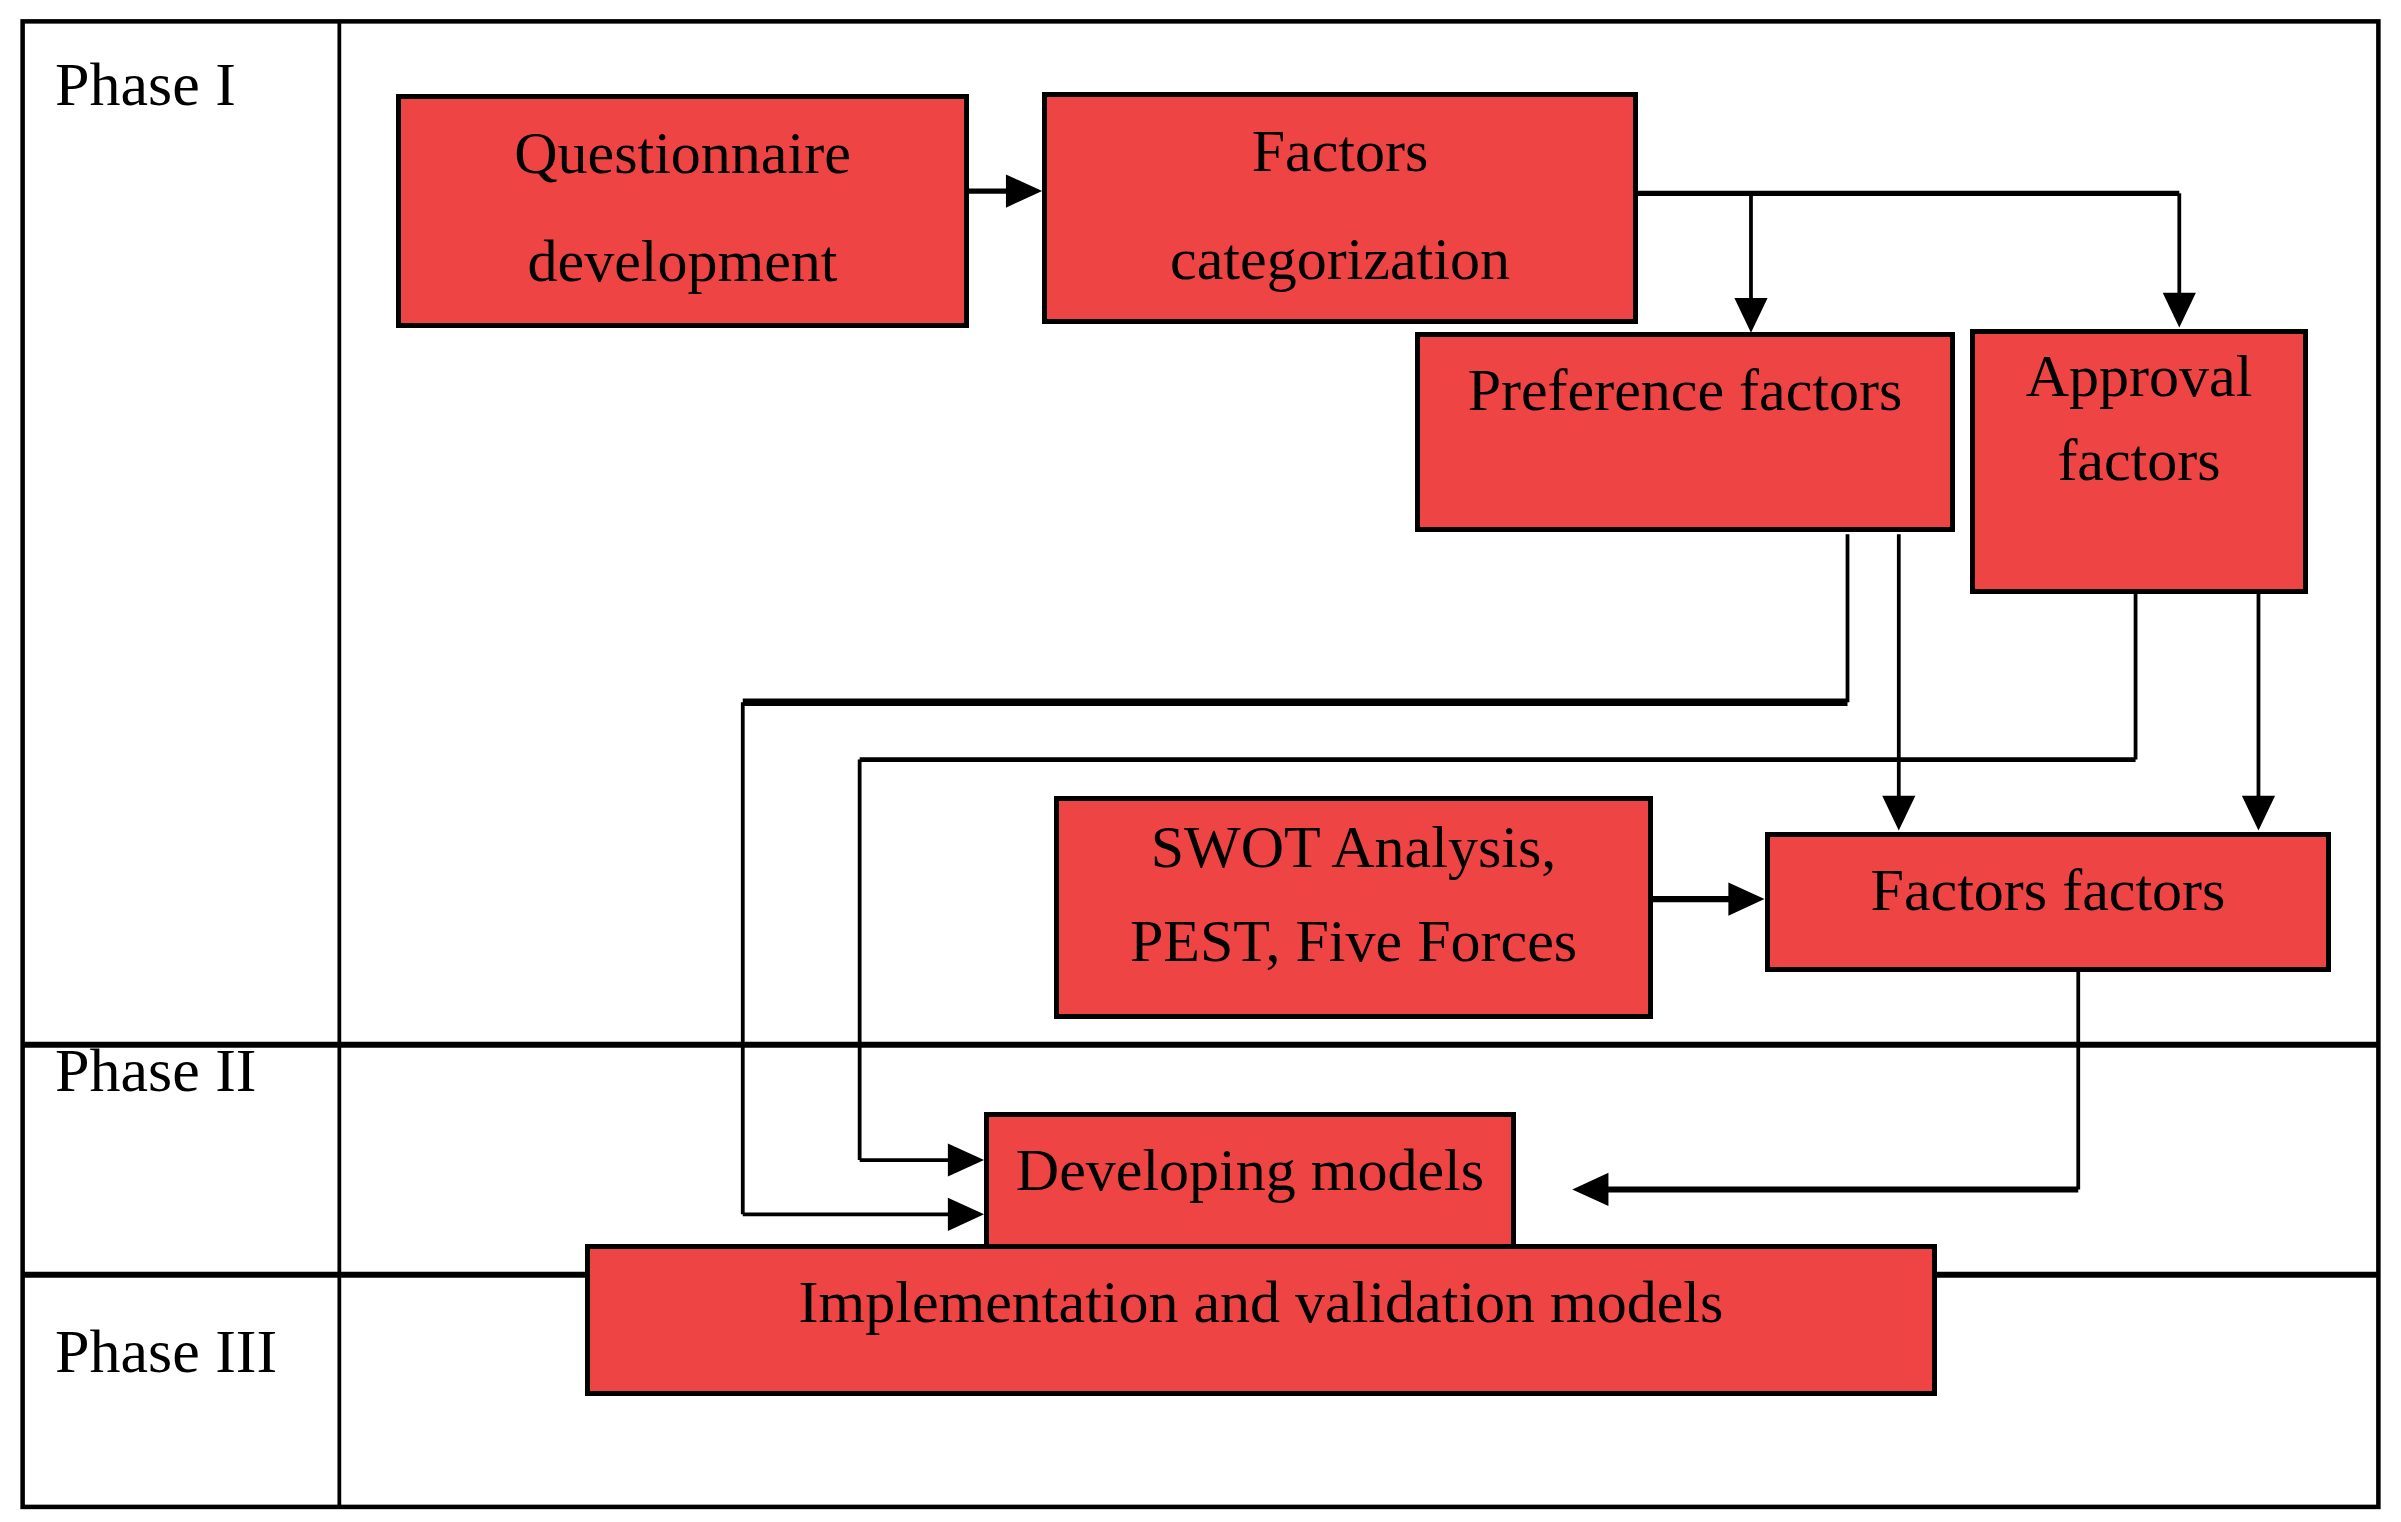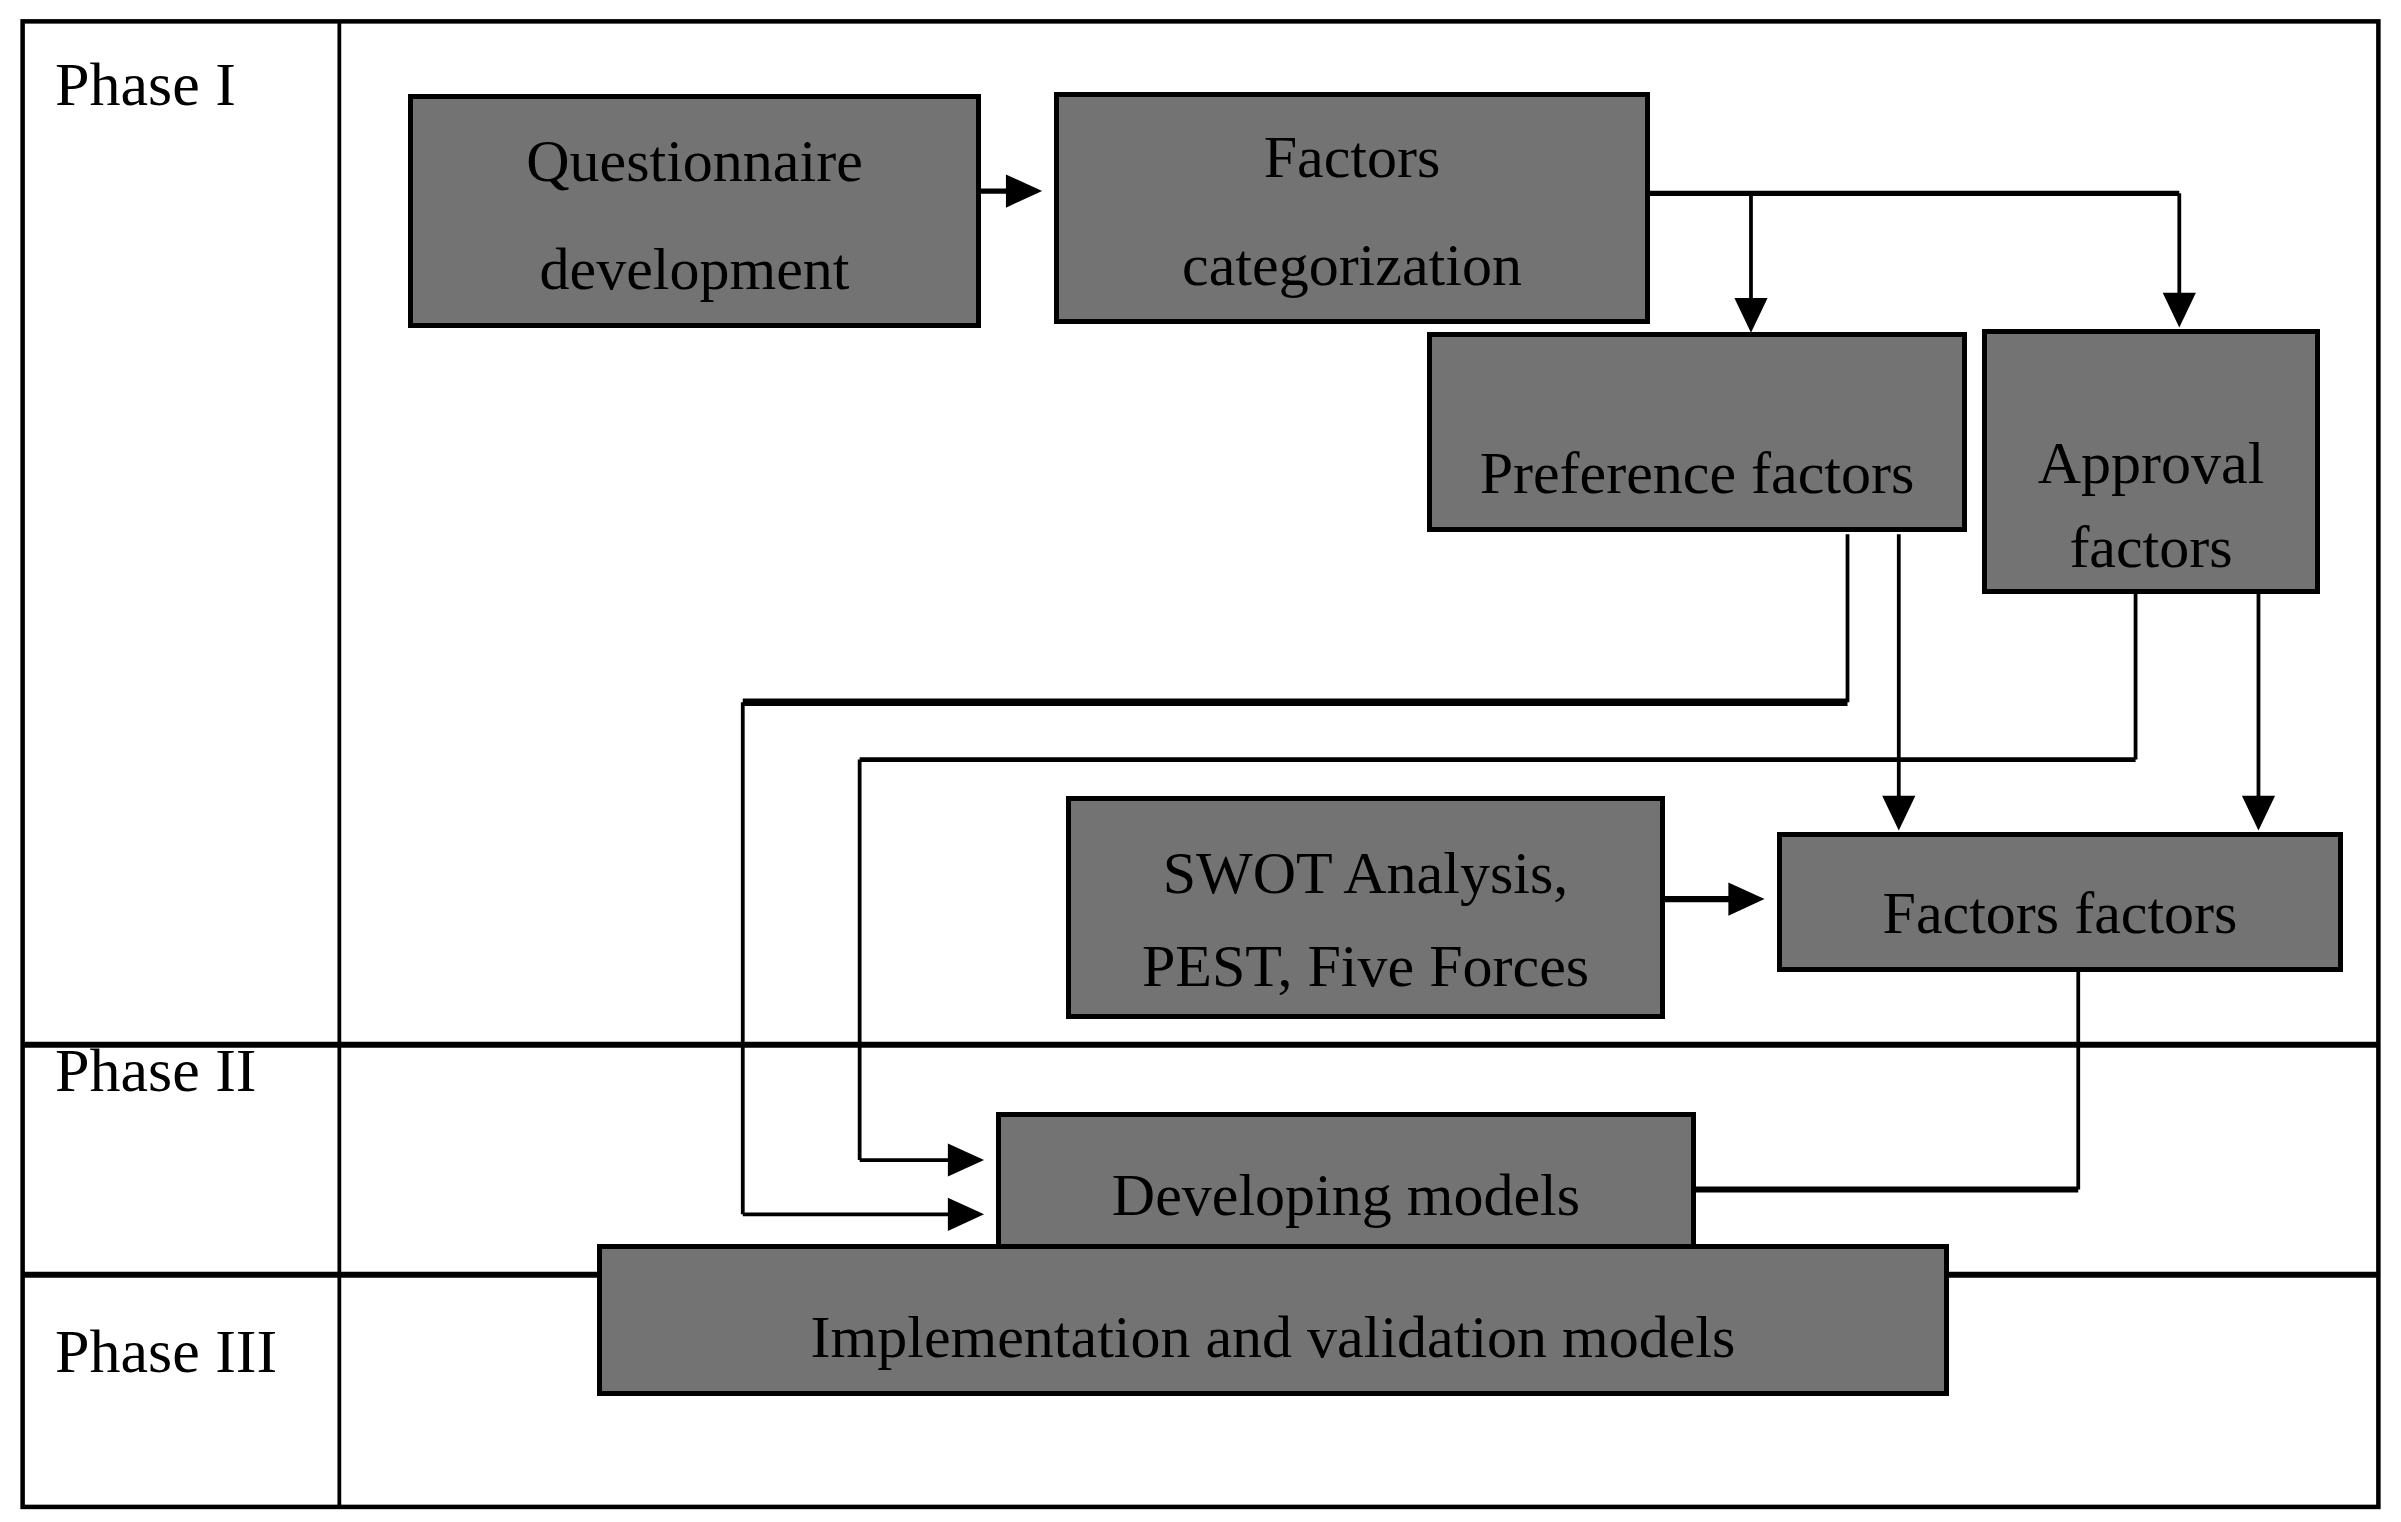--- a/index.html
+++ b/index.html
@@ -15,30 +15,29 @@
   }
   .layer {
     position: absolute;
     left: 0; top: 0;
     width: 2401px; height: 1523px;
   }
   .box {
     position: absolute;
     box-sizing: border-box;
     border: 5.3px solid #000000;
-    background: #737373;
+    background: #ef4444;
     display: flex;
     flex-direction: column;
     align-items: center;
-    justify-content: flex-end;
+    justify-content: flex-start;
     text-align: center;
     font-size: 60px;
     line-height: 1.78;
     z-index: 2;
-    margin-left: 12px;
   }
   .box span { display: block; white-space: nowrap; }
   .lh-lg { line-height: 1.8; }
   .lh-md { line-height: 1.56; }
   .lh-sm { line-height: 1.4; }
   .phase-label {
     position: absolute;
     left: 55px;
     font-size: 62px;
     line-height: 1.1;
@@ -49,21 +48,21 @@
   .stroke { stroke: #000000; fill: none; }
   .head { fill: #000000; stroke: none; }
 
   
   .b-questionnaire { left: 396px;  top: 94px;  width: 573px;  height: 234px; }
   .b-factors       { left: 1042px; top: 92px;  width: 596px;  height: 232px; }
   .b-preference    { left: 1415px; top: 332px;  width: 540px;  height: 200px; }
   .b-approval      { left: 1970px; top: 329px;  width: 338px;  height: 265px; }
   .b-swot          { left: 1054px; top: 796px; width: 599px;  height: 223px; }
   .b-analyzed      { left: 1765px; top: 832px; width: 566px;  height: 140px; }
-  .b-developing    { left: 984px; top: 1112px; width: 700px;  height: 142px; }
+  .b-developing    { left: 984px; top: 1112px; width: 532px;  height: 142px; }
   .b-implementation{ left: 585px;  top: 1244px; width: 1352px; height: 152px; }
 
   .p1 { top: 50px; }
   .p2 { top: 1036px; }
   .p3 { top: 1317px; }
 </style>
 </head>
 <body>
 
 <div class="stage">

